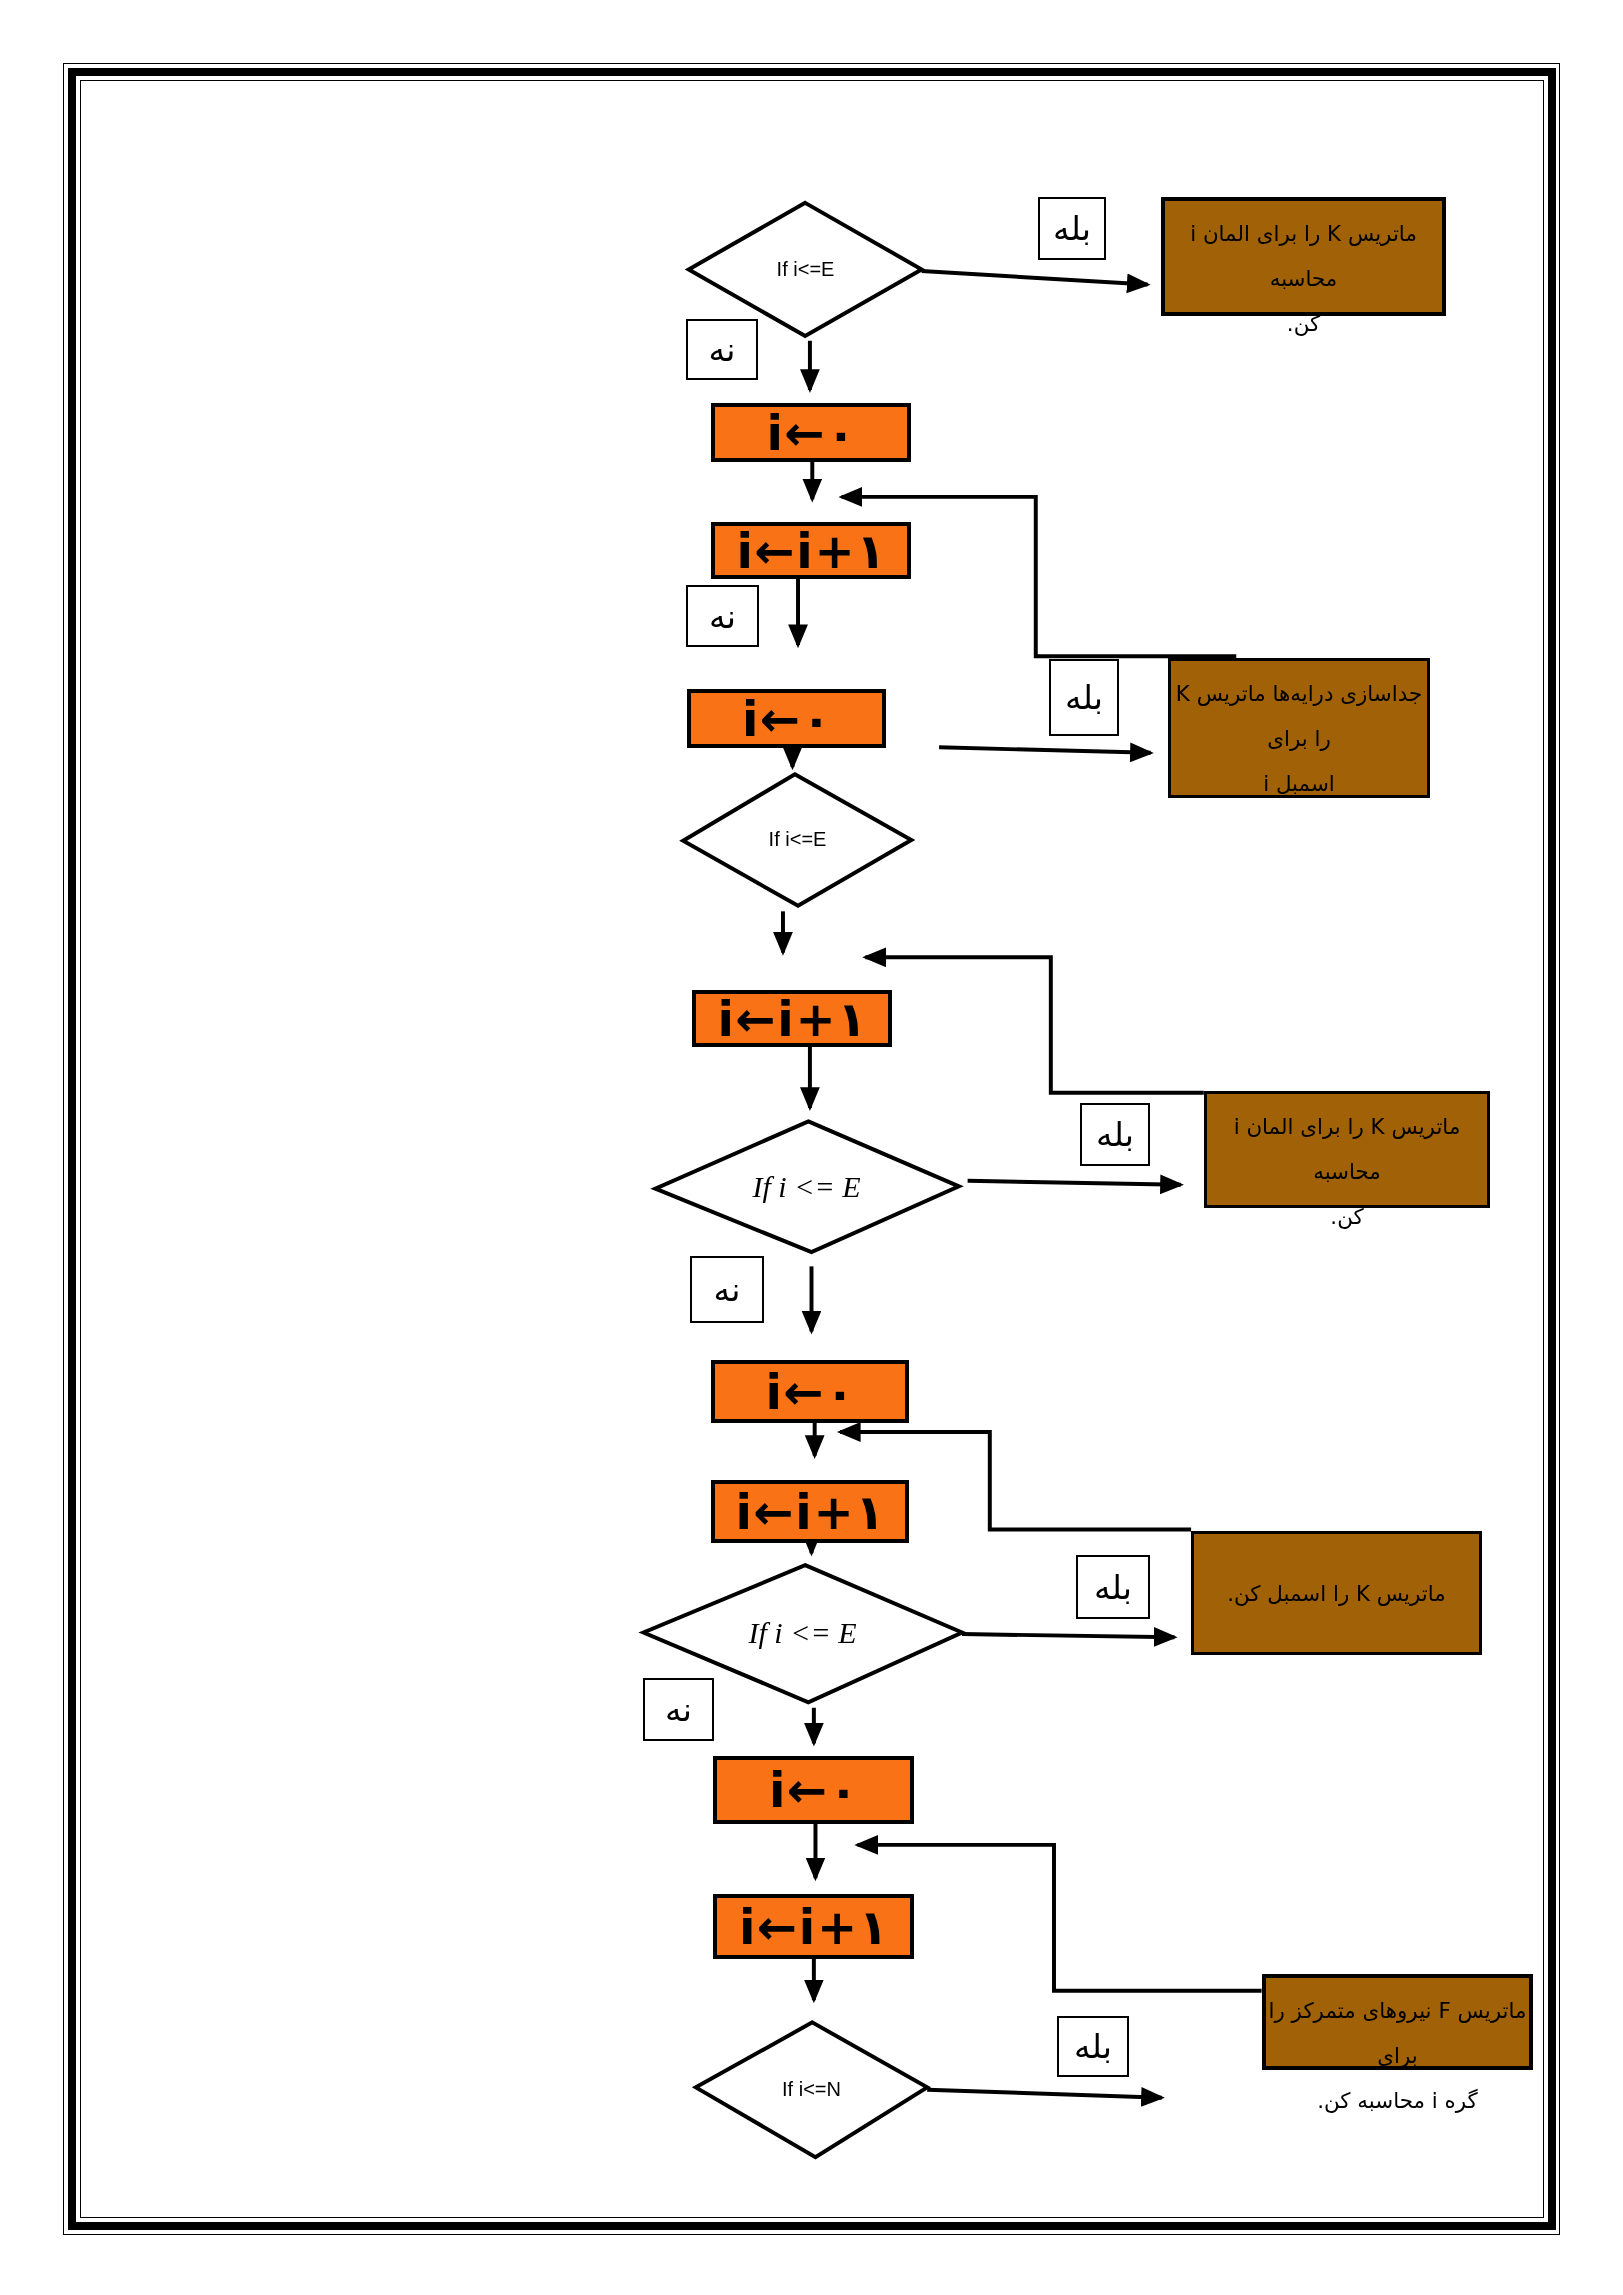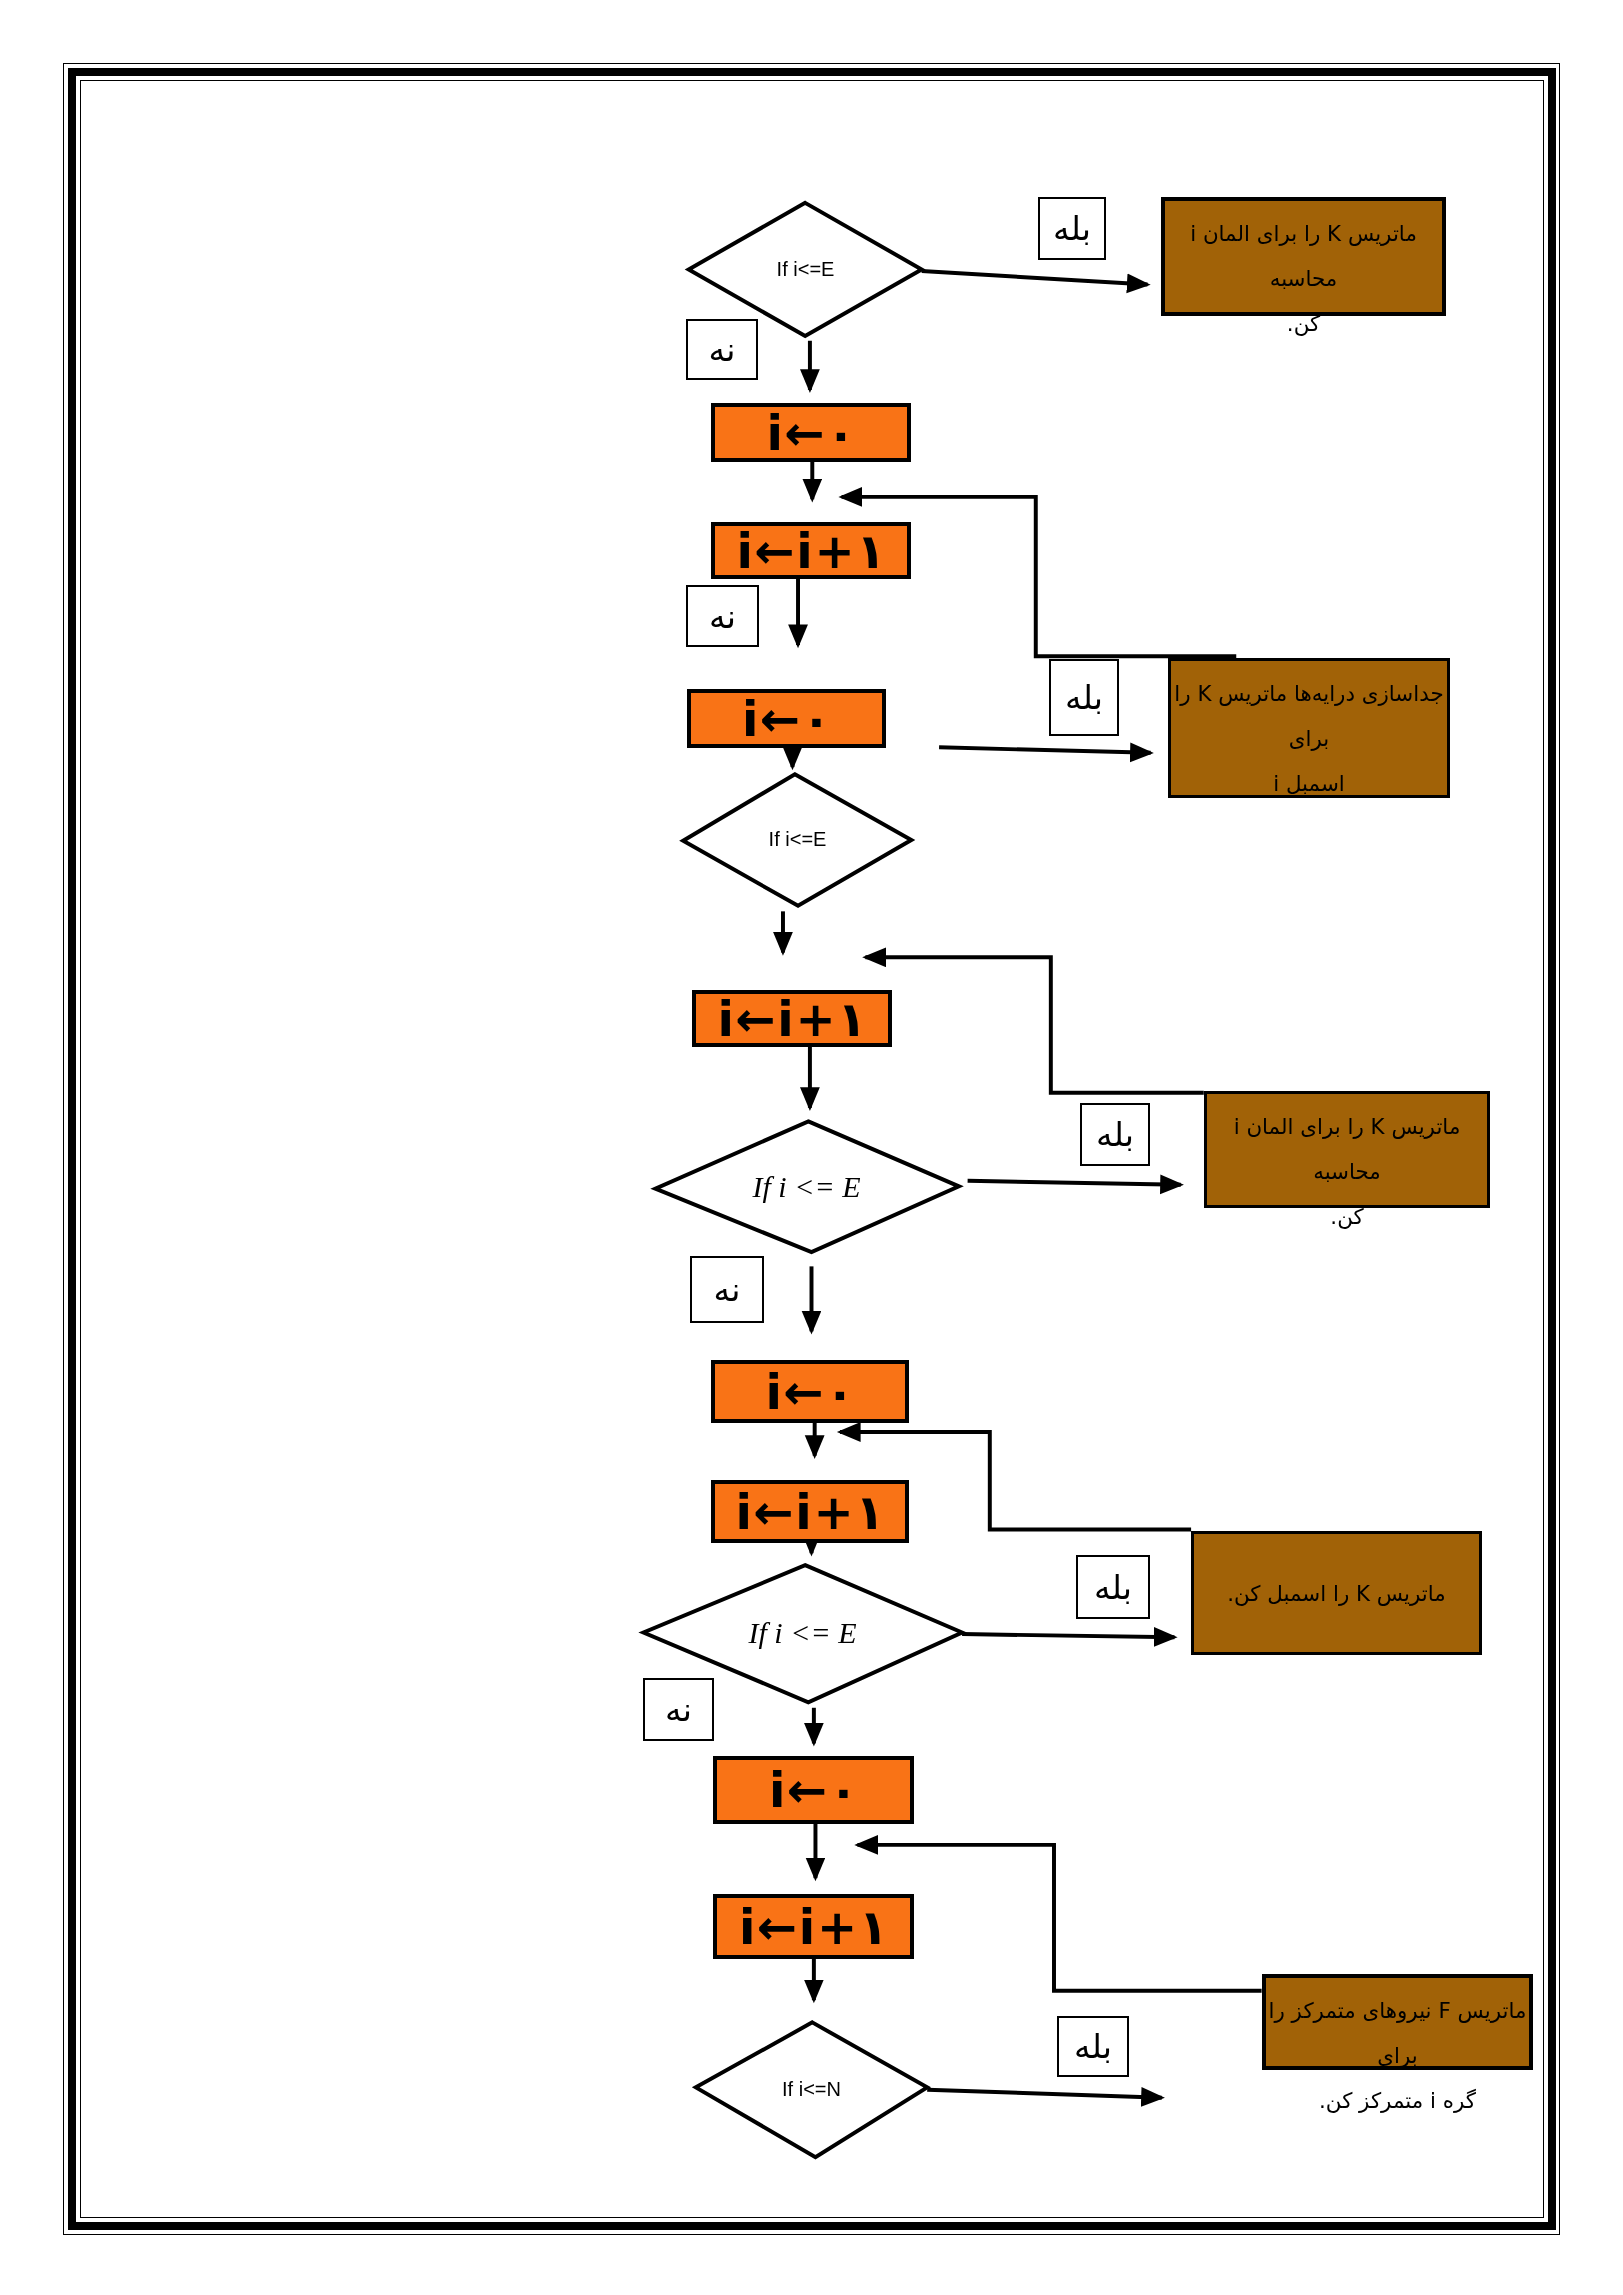--- a/index.html
+++ b/index.html
@@ -133,33 +133,33 @@
   <div class="sbox" style="left:686px; top:319px; width:72px; height:61px;">نه</div>
   <div class="sbox" style="left:686px; top:585px; width:73px; height:62px;">نه</div>
   <div class="sbox" style="left:690px; top:1256px; width:74px; height:67px;">نه</div>
   <div class="sbox" style="left:643px; top:1678px; width:71px; height:63px;">نه</div>
 
   <div class="abox thick" style="left:1161px; top:197px; width:285px; height:119px;">
     <div class="aline">ماتریس K را برای المان i محاسبه</div>
     <div class="aline">کن.</div>
   </div>
 
-  <div class="abox" style="left:1168px; top:658px; width:282px; height:140px;">
+  <div class="abox" style="left:1168px; top:658px; width:262px; height:140px;">
     <div class="aline">جداسازی درایه‌ها ماتریس K را برای</div>
     <div class="aline">اسمبل i</div>
   </div>
 
   <div class="abox" style="left:1204px; top:1091px; width:286px; height:117px;">
     <div class="aline">ماتریس K را برای المان i محاسبه</div>
     <div class="aline">کن.</div>
   </div>
 
   <div class="abox single" style="left:1191px; top:1531px; width:291px; height:124px;">
     <div class="aline">ماتریس K را اسمبل کن.</div>
   </div>
 
   <div class="abox thick" style="left:1262px; top:1974px; width:271px; height:96px;">
     <div class="aline">ماتریس F نیروهای متمرکز را برای</div>
-    <div class="aline">گره i متمرکز کن.</div>
+    <div class="aline">گره i محاسبه کن.</div>
   </div>
 
 </div>
 
 
 </body></html>

